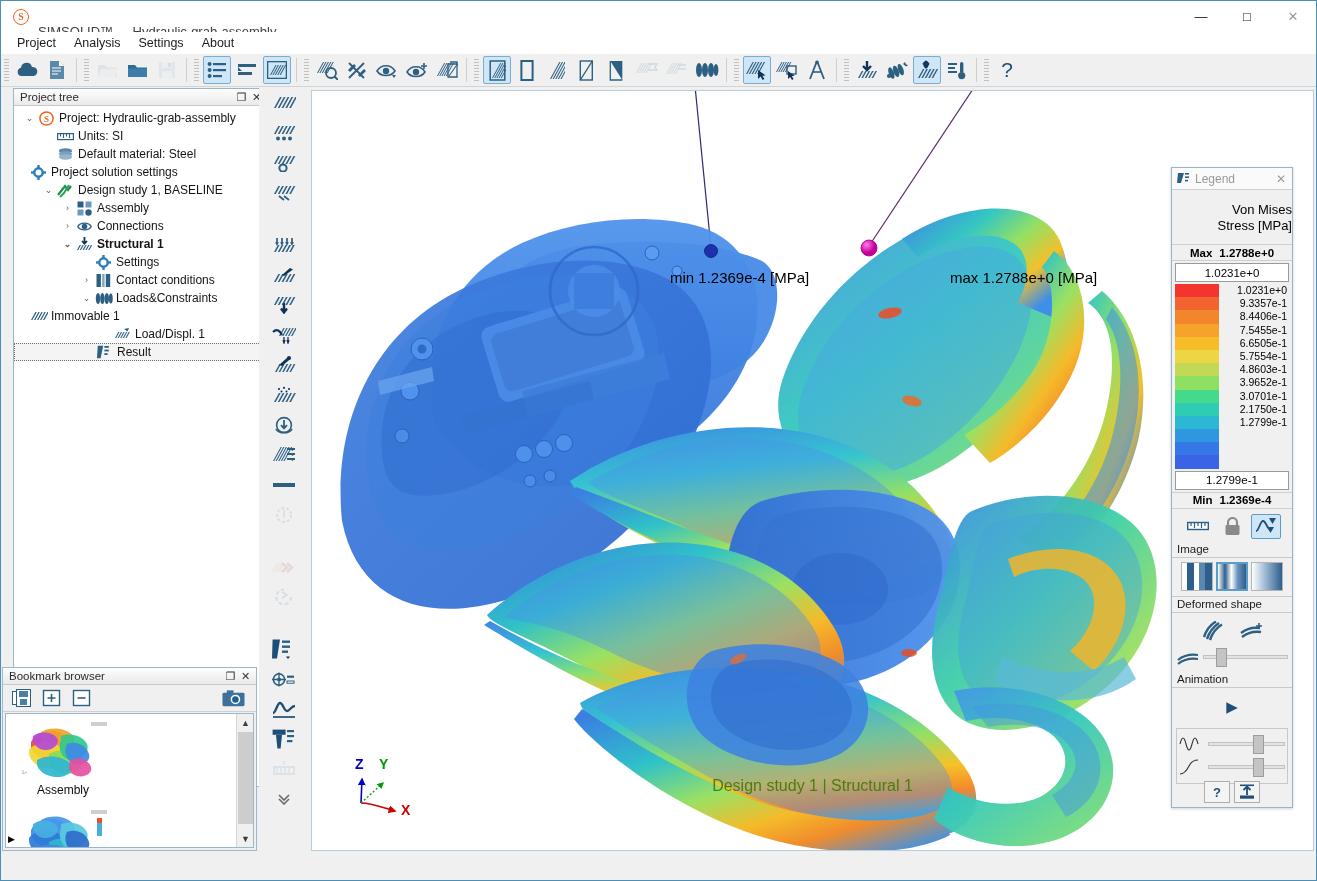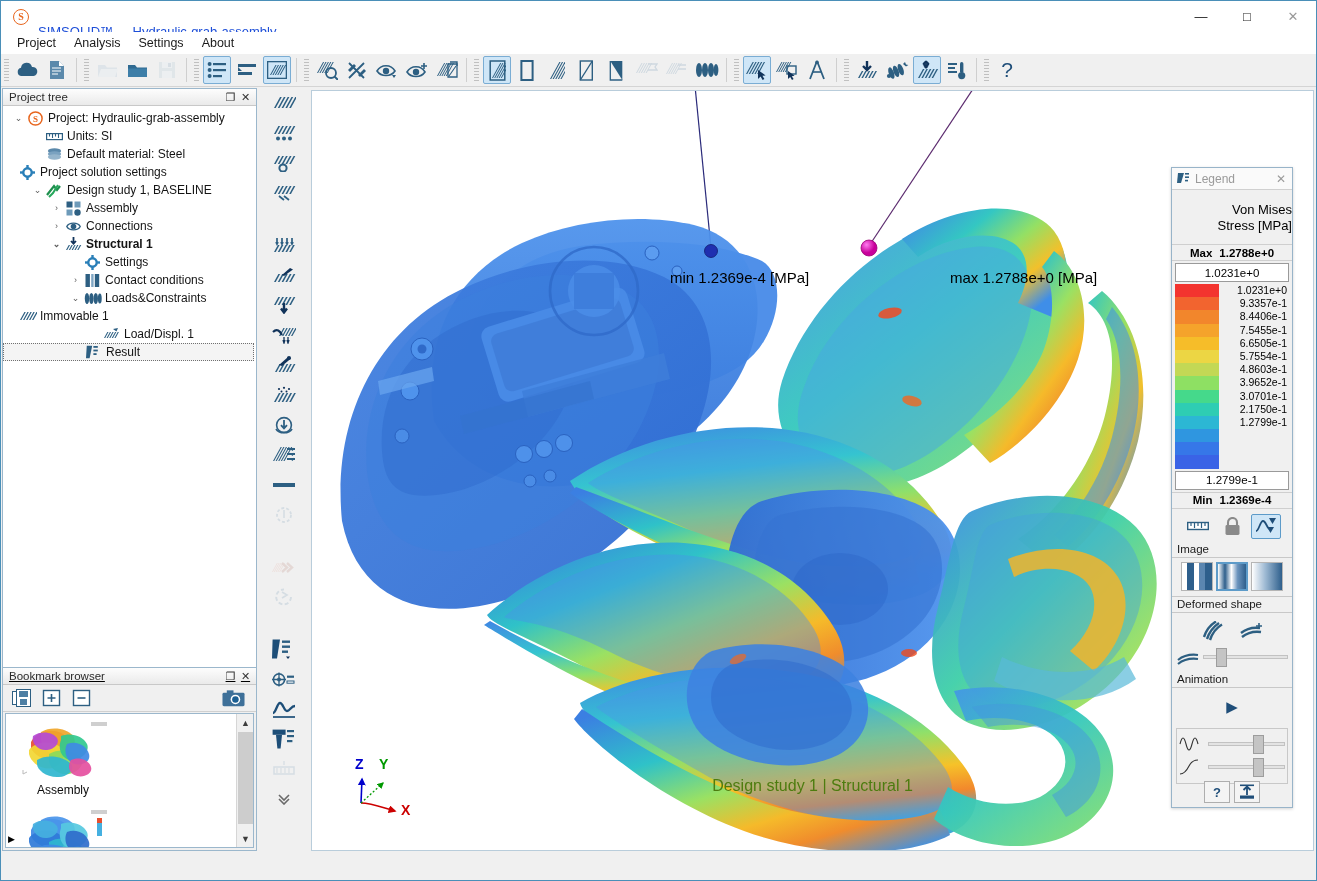--- a/index.html
+++ b/index.html
@@ -28,21 +28,21 @@
     border-radius: 50%;
     background: #ffffff;
     border: 1.6px solid #e8661e;
     color: #e8661e;
     font-size: 10px; font-weight: bold;
     display: flex; align-items: center; justify-content: center;
     font-family: "Liberation Serif", serif;
   }
   .title-text {
     margin-left: 9px;
-    font-size: 13px; color: #1d4ed8;
+    font-size: 13px; color: #404040;
     white-space: nowrap;
     margin-top: 29px;
   }
   .win-btns { position: absolute; right: 0; top: 0; height: 31px; display: flex; }
   .win-btn {
     width: 46px; height: 31px;
     display: flex; align-items: center; justify-content: center;
     font-size: 13px; color: #222;
   }
   .win-btn.close { color: #999; }
@@ -99,21 +99,21 @@
     padding: 0 3px 0 6px;
     font-size: 11.5px; color: #2b2b2b;
   }
   .panel-header .ph-spacer { flex: 1; }
   .ph-btn {
     width: 15px; height: 15px;
     display: flex; align-items: center; justify-content: center;
     font-size: 11px; color: #333;
   }
 
-  #project-tree { left: 1px; top: 87px; width: 255px; height: 699px; text-align: right; }
+  #project-tree { left: 12px; top: 87px; width: 255px; height: 699px; text-align: right; }
   .tree-body {
     position: absolute; left: 0; top: 17px; right: 0; bottom: 0;
     background: #ffffff; overflow: hidden;
     padding-top: 3px;
   }
   .tnode {
     display: flex; align-items: center;
     height: 18px; font-size: 12px; color: #141414;
     white-space: nowrap; padding-right: 4px;
   }
@@ -128,21 +128,21 @@
     display: flex; align-items: center; justify-content: center;
     font-size: 9px; color: #5b5b5b;
   }
   .ticon {
     width: 19px; height: 17px; flex: 0 0 19px;
     display: flex; align-items: center; justify-content: center;
     margin-right: 3px;
   }
   .tlabel { line-height: 18px; }
 
-  #bookmark-browser { left: 1px; top: 666px; width: 255px; height: 184px; text-decoration: underline; }
+  #bookmark-browser { left: 1px; top: 666px; width: 255px; height: 184px; }
   .bm-toolbar {
     position: absolute; left: 0; top: 17px; width: 100%; height: 27px;
     background: #f0f0f0; border-bottom: 1px solid #d0d0d0;
     display: flex; align-items: center; padding-left: 6px;
   }
   .bm-btn {
     width: 25px; height: 23px; margin-right: 5px;
     display: flex; align-items: center; justify-content: center;
     border: 1px solid transparent; border-radius: 2px;
   }

